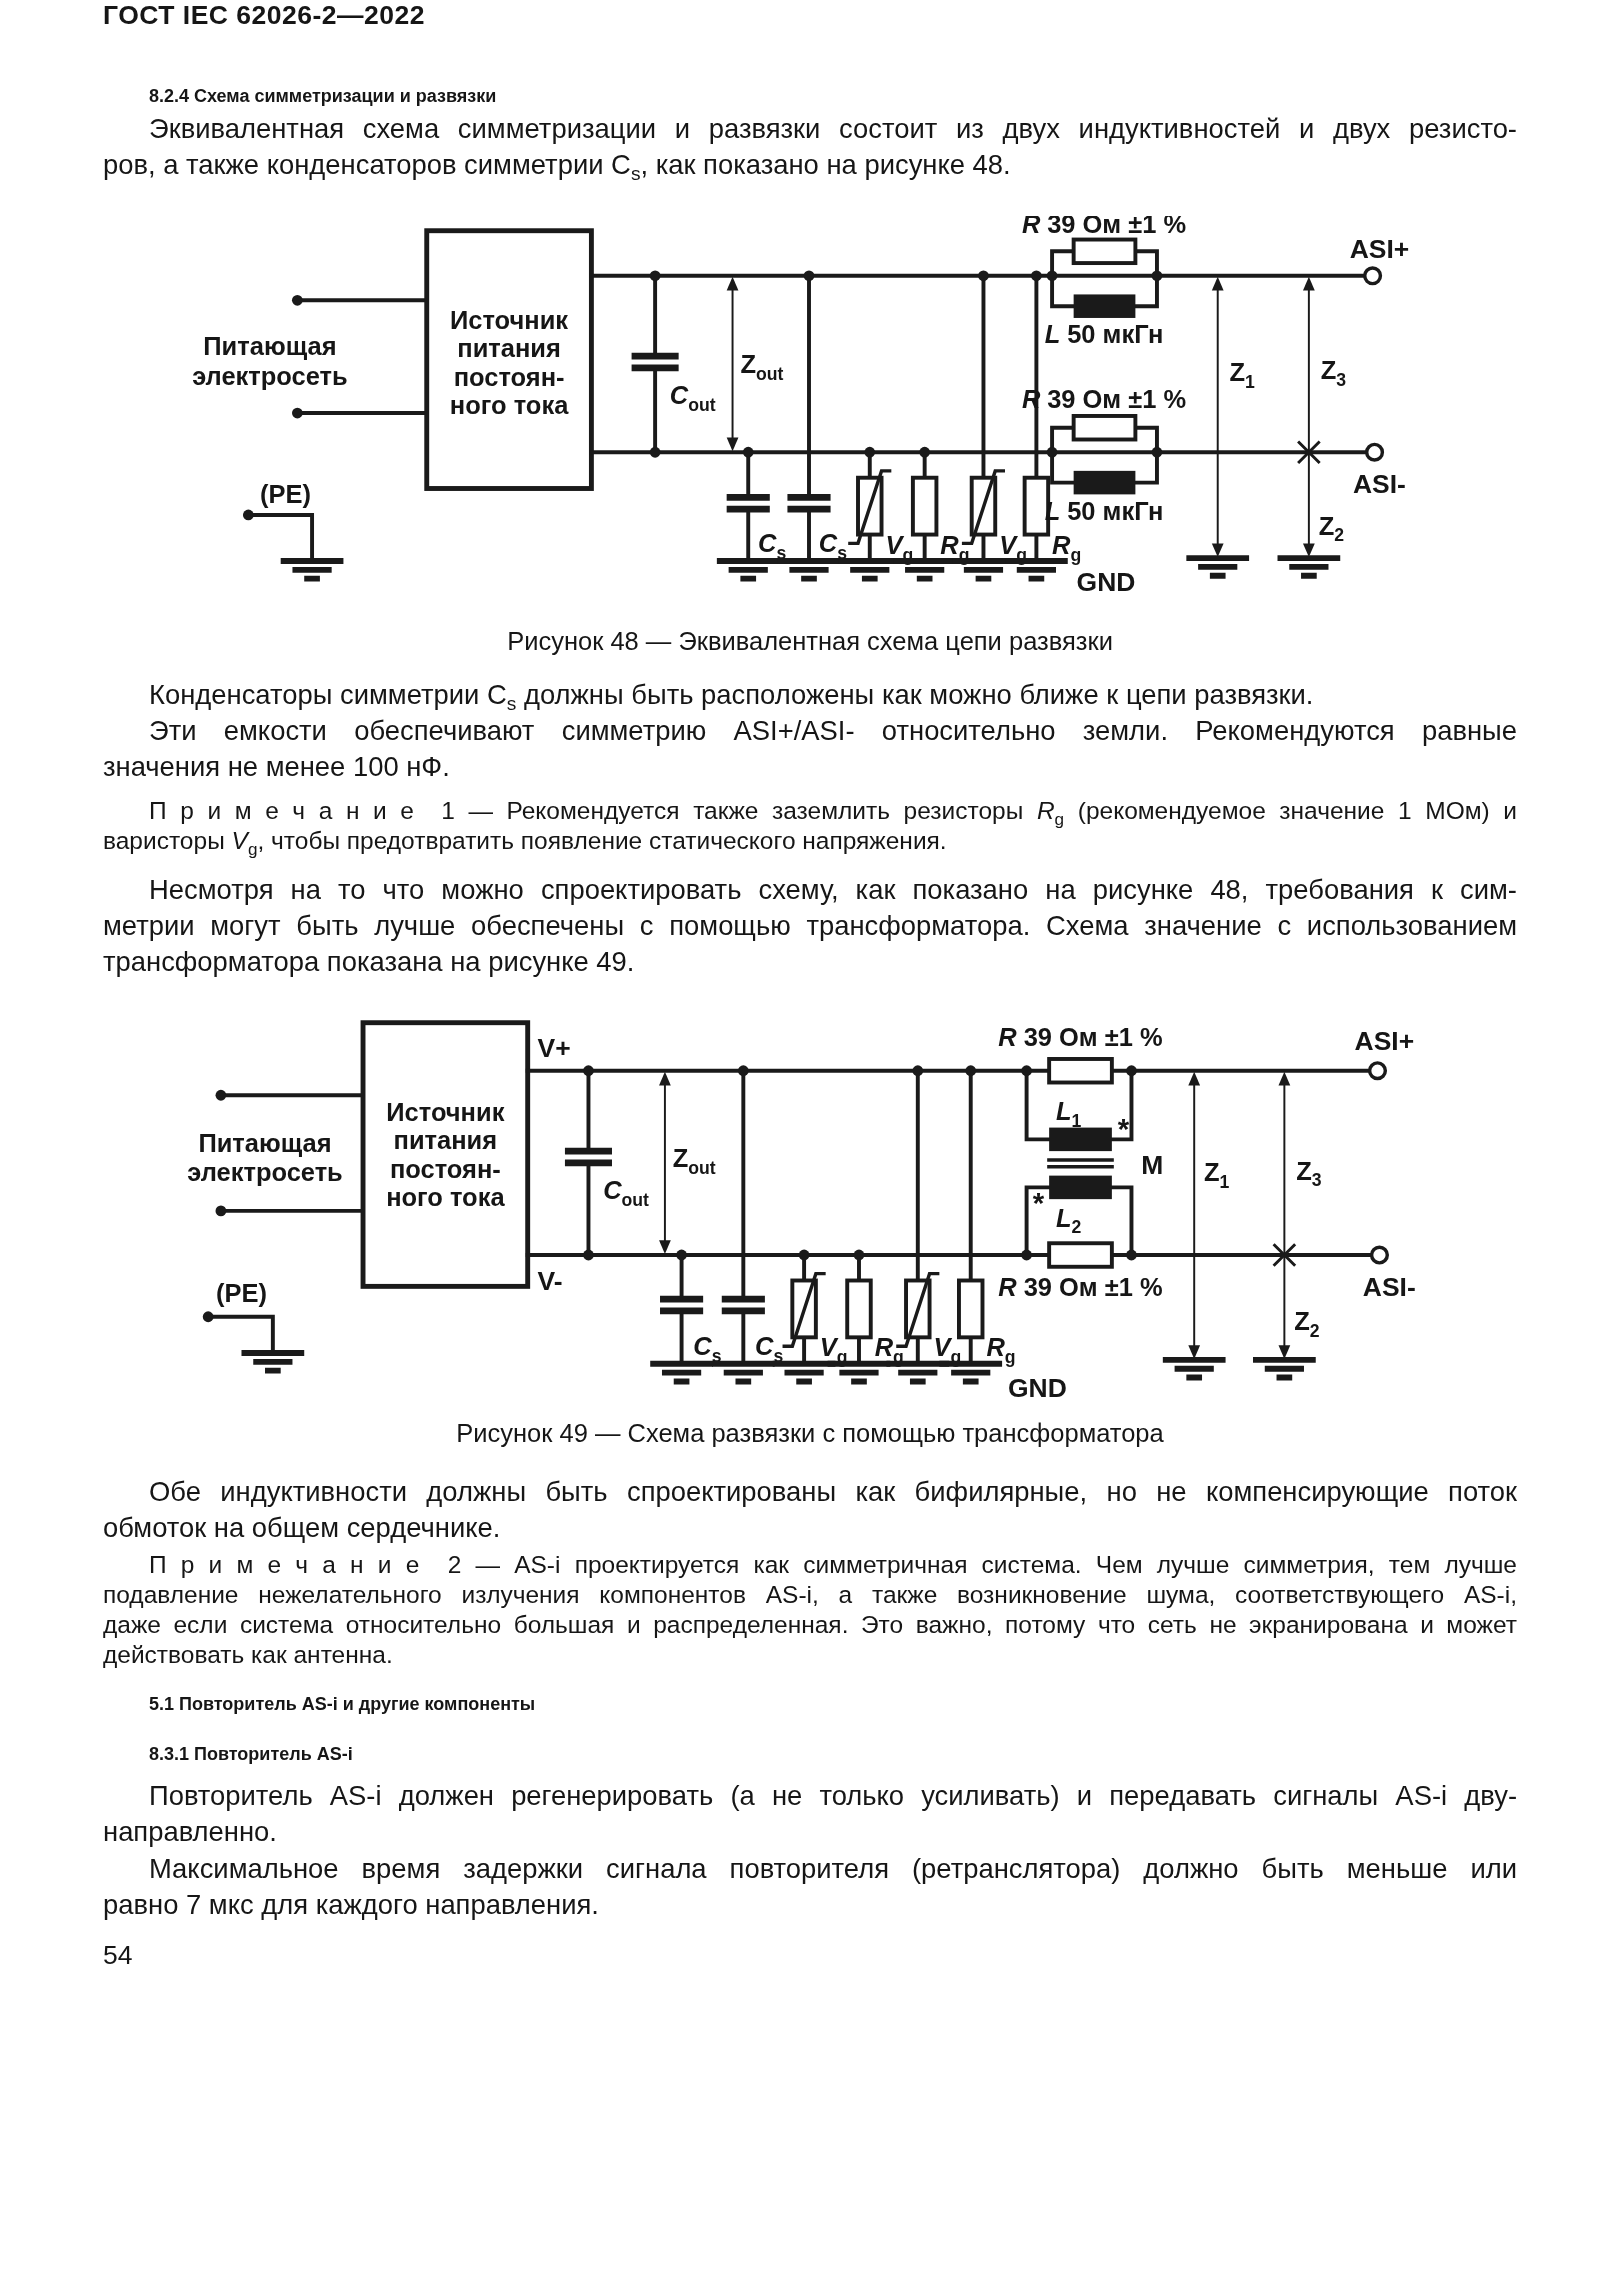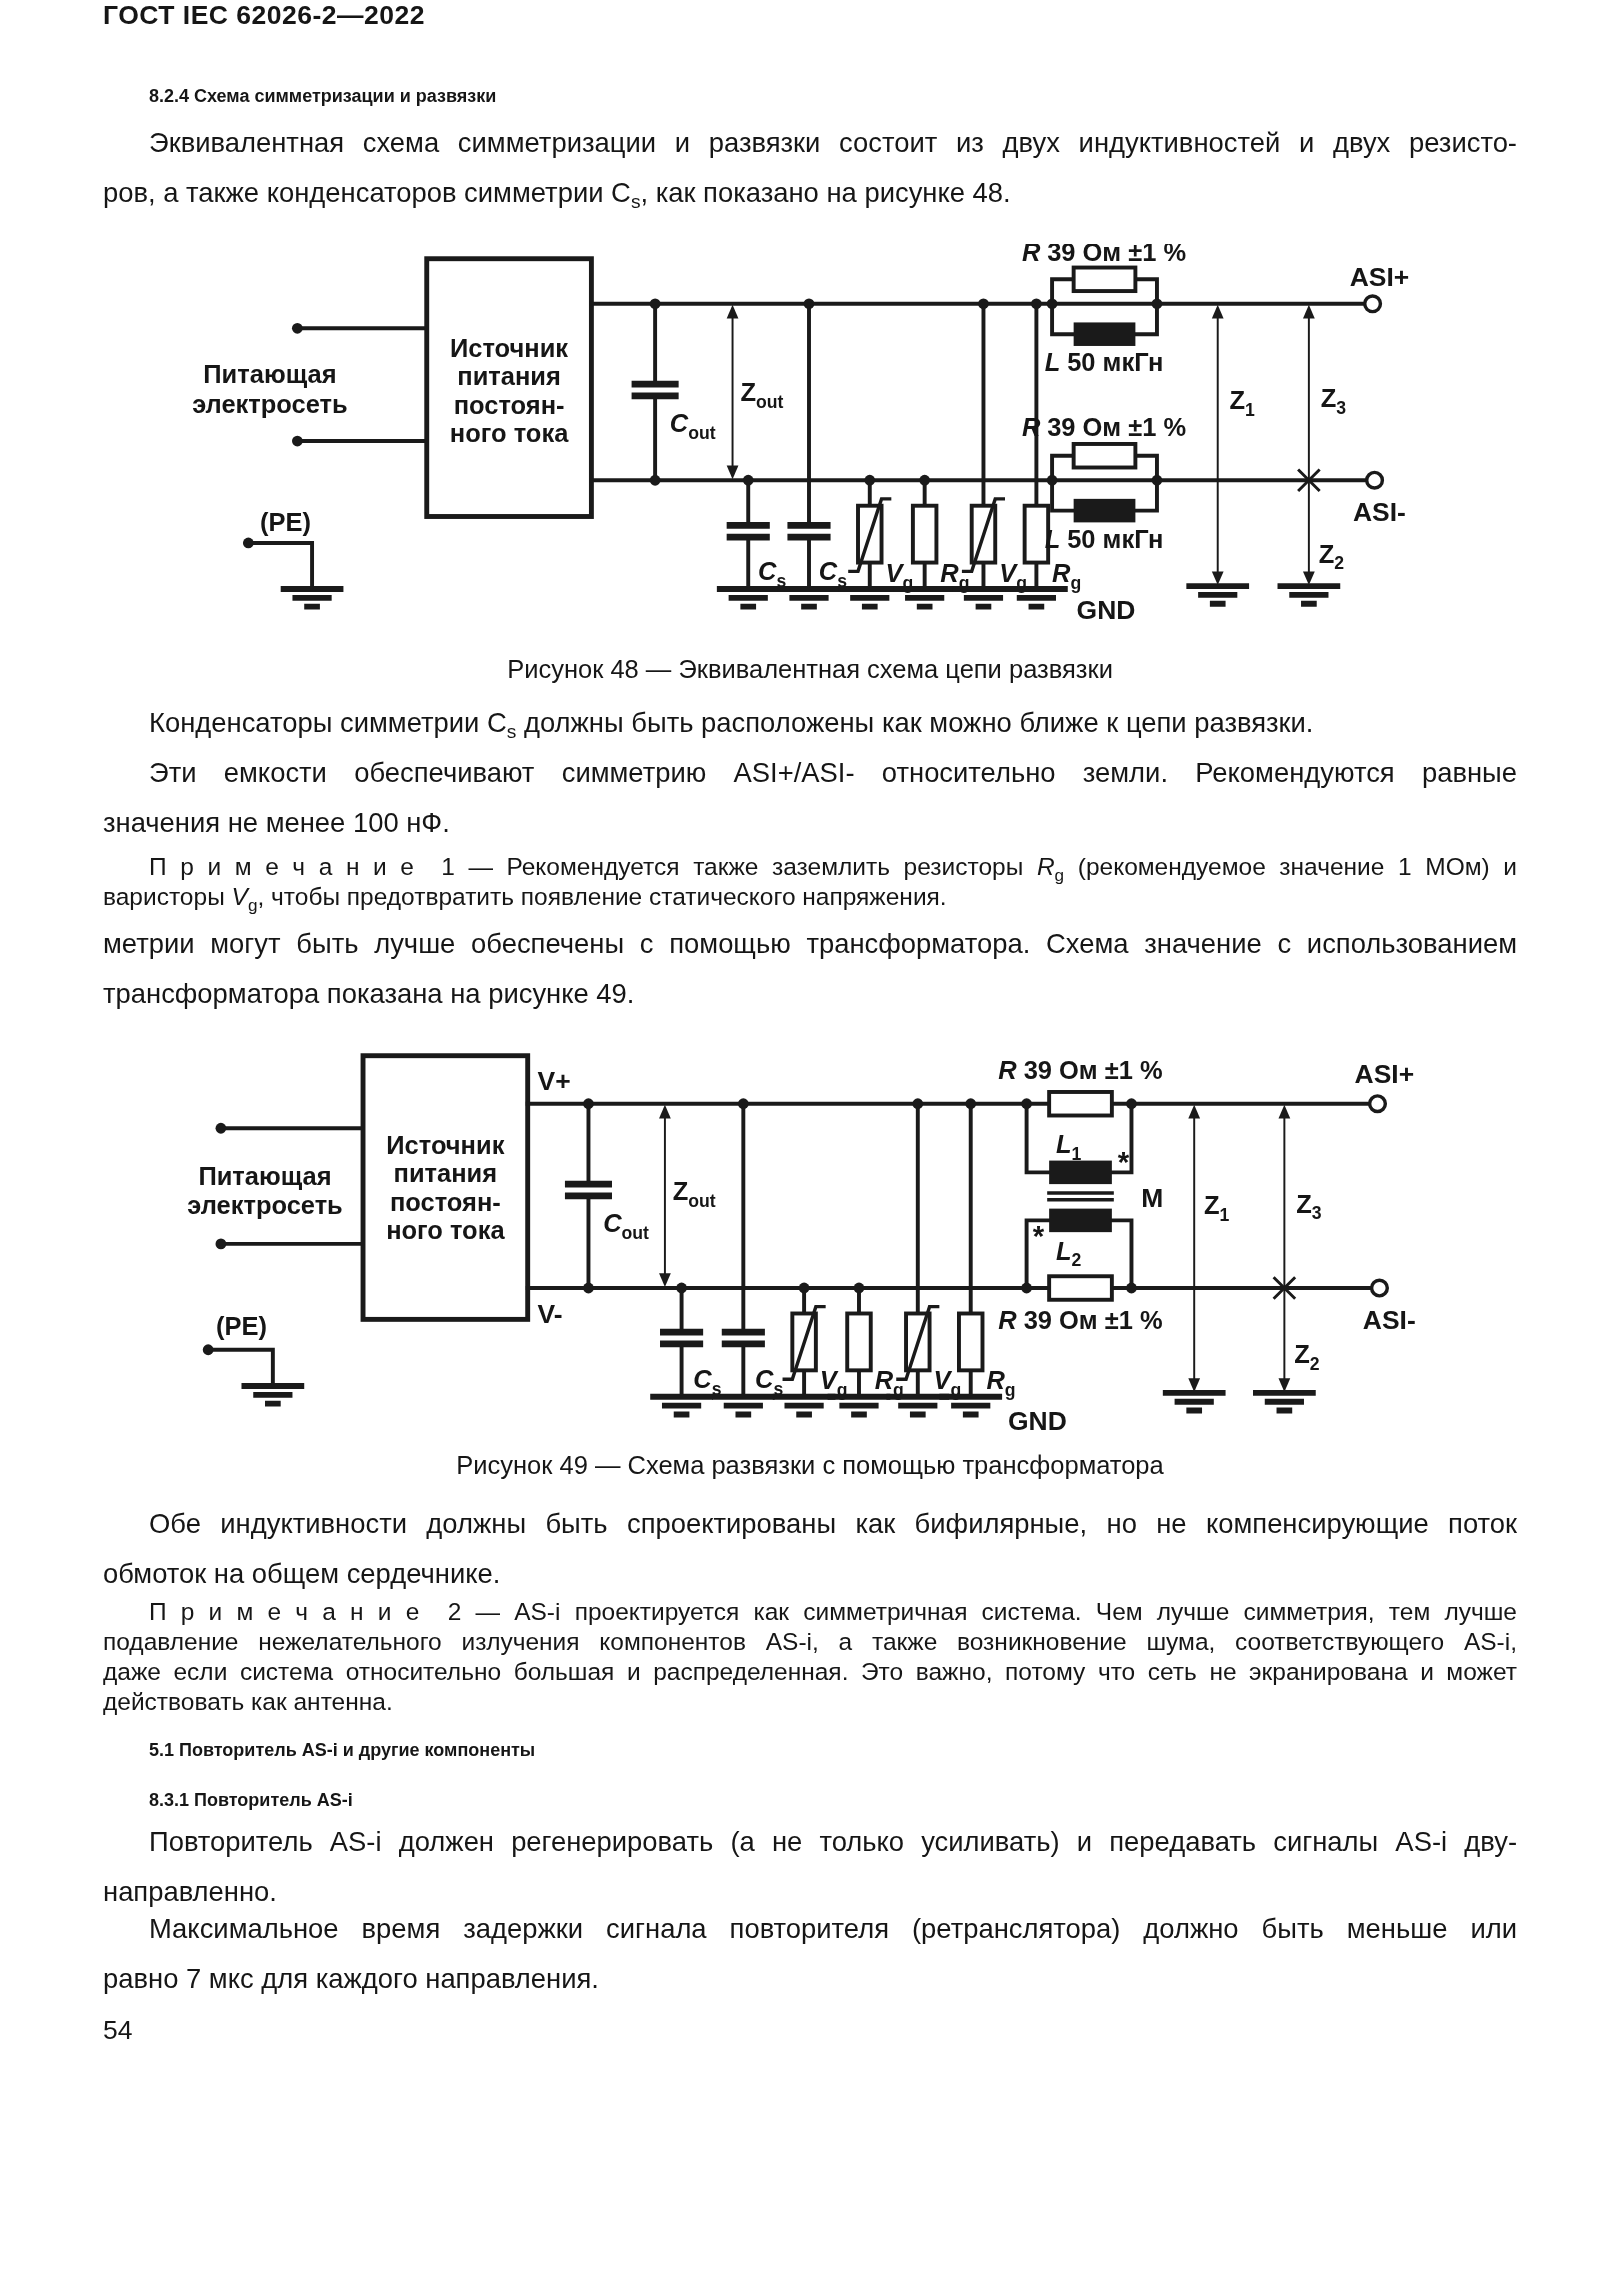--- a/index.html
+++ b/index.html
@@ -7,21 +7,21 @@
     position:relative;
     width:1621px;height:2293px;
     background:#ffffff;
     color:#161616;
     font-family:"Liberation Sans", sans-serif;
     overflow:hidden;
   }
   .content{padding:0 104px 0 103px;}
   .hdr{font-size:26.5px;font-weight:bold;line-height:30px;letter-spacing:0.5px;}
   .h-sec{font-size:18px;font-weight:bold;line-height:30px;}
-  .tl{font-size:27.4px;line-height:36px;margin-top:14px;}
+  .tl{font-size:27.4px;line-height:36px;}
   .small{font-size:24.5px;line-height:30px;}
   .ind{padding-left:46px;}
   .jl{text-align:justify;text-align-last:justify;}
   .cap{font-size:25.5px;line-height:29px;text-align:center;}
   .mt-h824{margin-top:51px;}
   .figwrap{margin-left:64px;}
   .mt-fig48{margin-top:33px;}
   .mt-cap48{margin-top:13.7px;}
   .mt-l4{margin-top:21.6px;}
   .mt-note1{margin-top:10.8px;}
@@ -218,20 +218,21 @@
 
     <div class="cap mt-cap48">Рисунок 48 — Эквивалентная схема цепи развязки</div>
 
     <div class="tl ind mt-l4"><span>Конденсаторы симметрии C</span><sub>s</sub><span> должны быть расположены как можно ближе к цепи развязки.</span></div>
     <div class="tl ind jl">Эти емкости обеспечивают симметрию ASI+/ASI- относительно земли. Рекомендуются равные</div>
     <div class="tl">значения не менее 100 нФ.</div>
 
     <div class="small ind jl mt-note1"><span>П р и м е ч а н и е&nbsp;&nbsp;1 — Рекомендуется также заземлить резисторы </span><i>R</i><sub>g</sub><span> (рекомендуемое значение 1 МОм) и</span></div>
     <div class="small"><span>варисторы </span><i>V</i><sub>g</sub><span>, чтобы предотвратить появление статического напряжения.</span></div>
 
+    <div class="tl ind jl mt-l7">Несмотря на то что можно спроектировать схему, как показано на рисунке 48, требования к сим-</div>
     <div class="tl jl">метрии могут быть лучше обеспечены с помощью трансформатора. Схема значение с использованием</div>
     <div class="tl">трансформатора показана на рисунке 49.</div>
 
     <div class="figwrap mt-fig49">
       <svg viewBox="0 0 1310 410" width="1284" height="402">
 
         <g>
           <path class="wire" d="M55,92 H200 M55,210 H200"></path>
           <circle class="dot" cx="55" cy="92" r="5.5"></circle>
           <circle class="dot" cx="55" cy="210" r="5.5"></circle>

